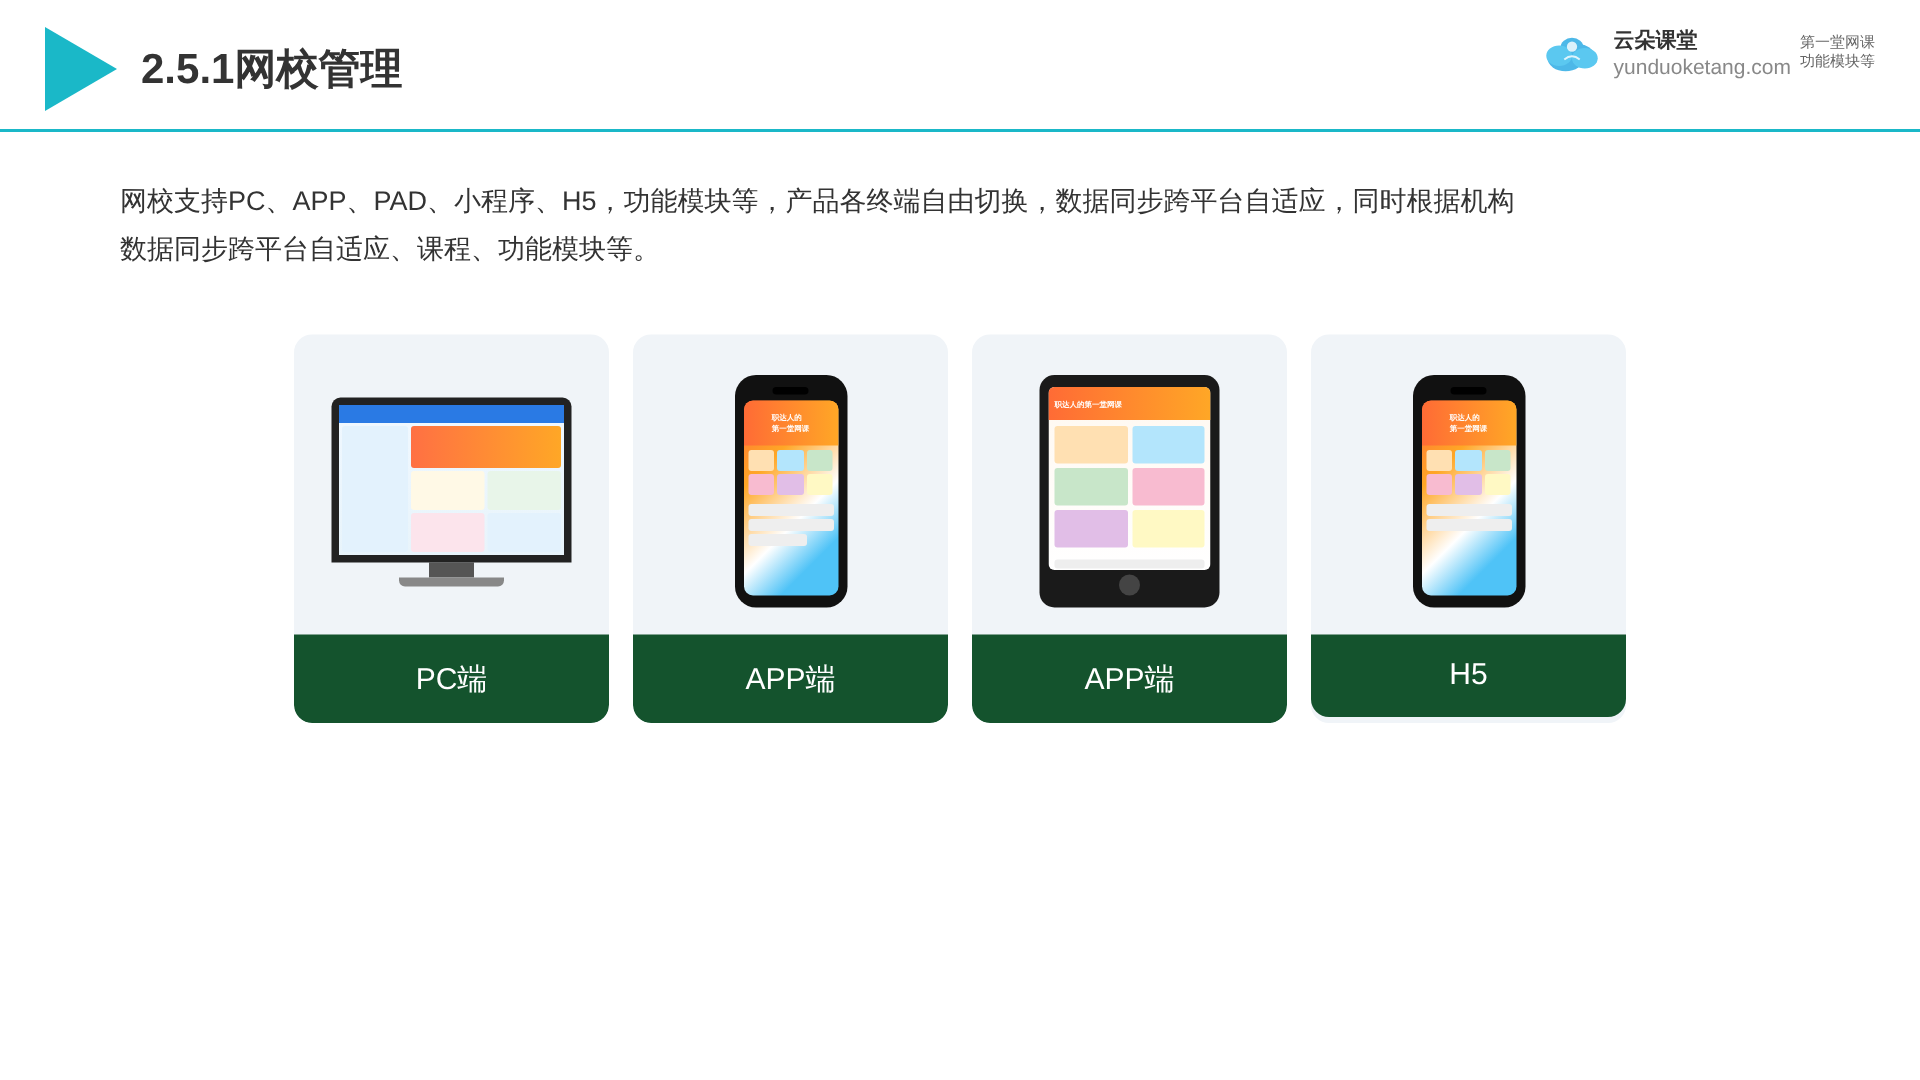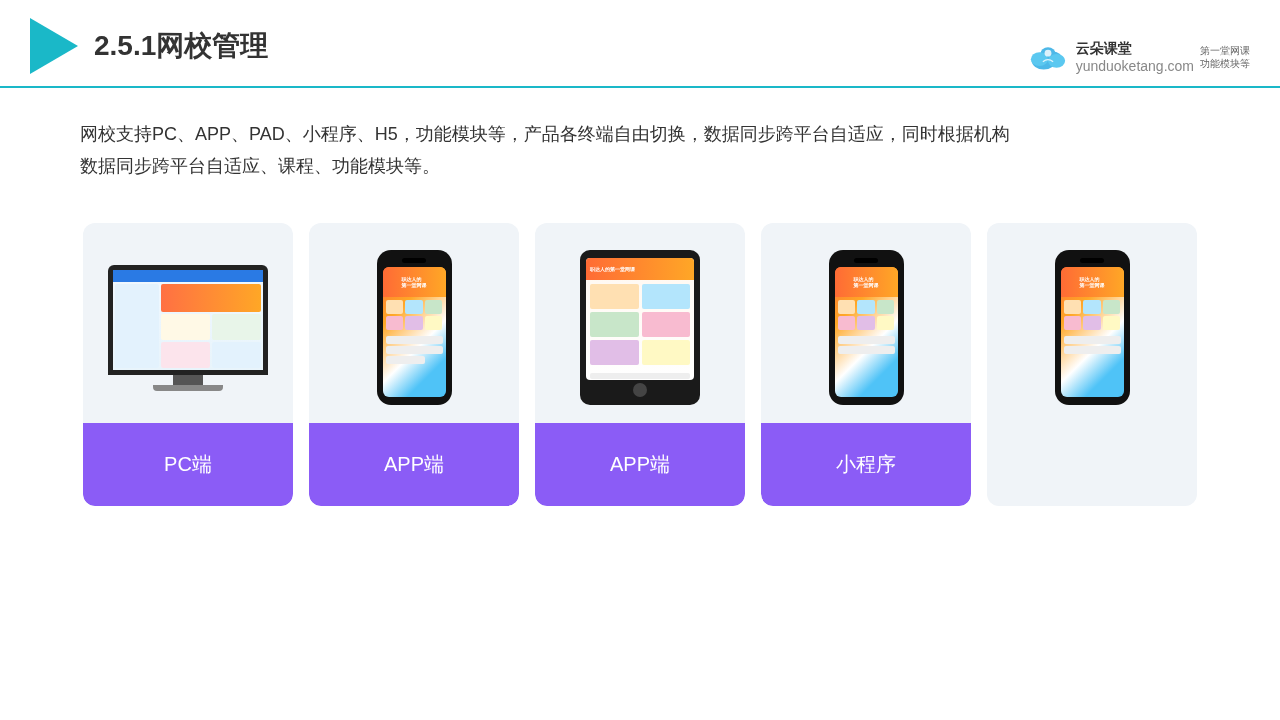--- a/index.html
+++ b/index.html
@@ -8,21 +8,21 @@
       height: 720px;
       background: #fff;
       font-family: 'Microsoft YaHei', 'PingFang SC', sans-serif;
       overflow: hidden;
       position: relative;
     }
 
     
     .header {
       display: flex;
-      align-items: flex-end;
+      align-items: flex-start;
       justify-content: space-between;
       padding: 18px 30px 12px 30px;
       border-bottom: 2px solid #1ab8c8;
     }
     .header-left {
       display: flex;
       align-items: center;
       gap: 16px;
     }
     .logo-triangle {
@@ -97,25 +97,25 @@
       width: 100%;
       height: 200px;
       display: flex;
       align-items: center;
       justify-content: center;
       padding: 20px 10px 10px 10px;
     }
 
     .card-label {
       width: 100%;
-      background: #8b5cf6;
+      background: #14532d;
       color: #fff;
       text-align: center;
       font-size: 20px;
-      padding: 28px 0;
+      padding: 16px 0;
       border-radius: 0 0 12px 12px;
     }
 
     
     .pc-mockup {
       width: 170px;
       display: flex;
       flex-direction: column;
       align-items: center;
     }
@@ -369,20 +369,21 @@
 
             </div>
           </div>
         </div>
         <div class="tablet-home-btn"></div>
       </div>
     </div>
     <div class="card-label">APP端</div>
   </div>
 
+
   <div class="card">
     <div class="card-image-area">
       <div class="phone-mockup">
         <div class="phone-notch"></div>
         <div class="phone-screen">
           <div class="phone-top-banner" style="background:linear-gradient(90deg,#ff6b35,#ffa726);">
             <span>职达人的<br>第一堂网课</span>
           </div>
           <div class="phone-grid">
             <div class="phone-grid-item" style="background:#ffe0b2;"></div>
@@ -392,41 +393,16 @@
             <div class="phone-grid-item" style="background:#e1bee7;"></div>
             <div class="phone-grid-item" style="background:#fff9c4;"></div>
           </div>
           <div style="padding:3px; display:flex; flex-direction:column; gap:2px;">
             <div style="height:8px; background:#eee; border-radius:2px;"></div>
             <div style="height:8px; background:#eee; border-radius:2px;"></div>
           </div>
         </div>
       </div>
     </div>
-    <div class="card-label">小程序</div>
-  </div>
-
-  <div class="card">
-    <div class="card-image-area">
-      <div class="phone-mockup">
-        <div class="phone-notch"></div>
-        <div class="phone-screen">
-          <div class="phone-top-banner" style="background:linear-gradient(90deg,#ff6b35,#ffa726);">
-            <span>职达人的<br>第一堂网课</span>
-          </div>
-          <div class="phone-grid">
-            <div class="phone-grid-item" style="background:#ffe0b2;"></div>
-            <div class="phone-grid-item" style="background:#b3e5fc;"></div>
-            <div class="phone-grid-item" style="background:#c8e6c9;"></div>
-            <div class="phone-grid-item" style="background:#f8bbd0;"></div>
-            <div class="phone-grid-item" style="background:#e1bee7;"></div>
-            <div class="phone-grid-item" style="background:#fff9c4;"></div>
-          </div>
-          <div style="padding:3px; display:flex; flex-direction:column; gap:2px;">
-            <div style="height:8px; background:#eee; border-radius:2px;"></div>
-            <div style="height:8px; background:#eee; border-radius:2px;"></div>
-          </div>
-        </div>
-      </div>
-    </div>
+    <div class="card-label">H5</div>
   </div>
 
 </div>
 
 </body></html>

